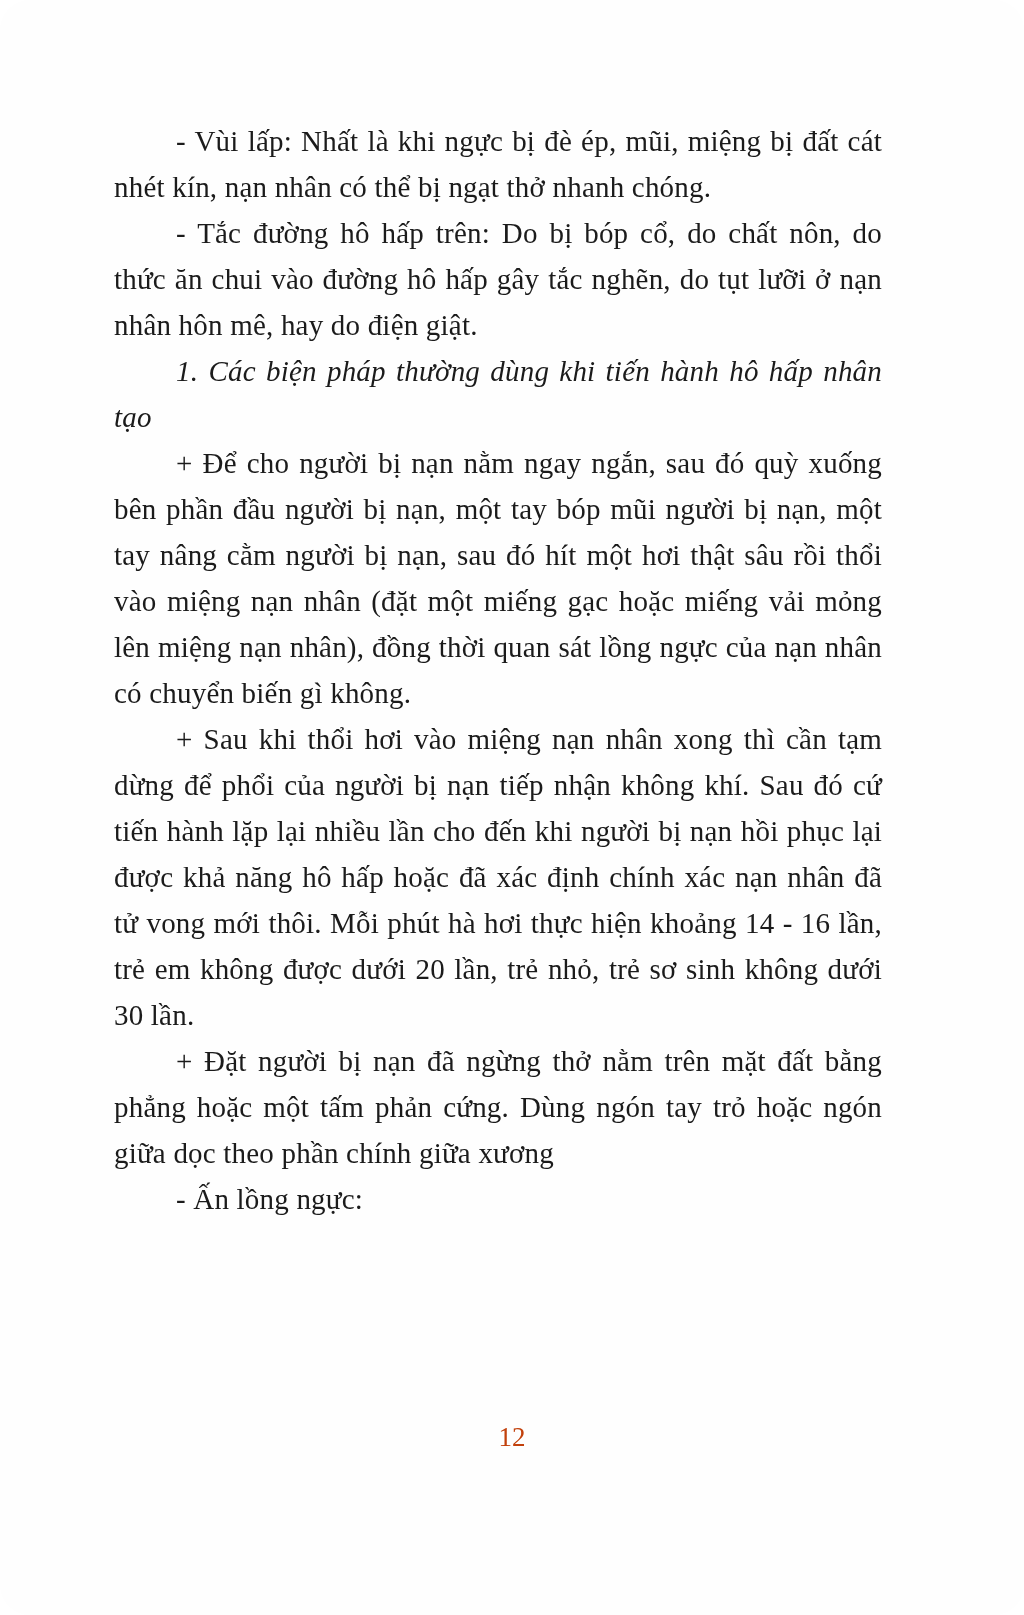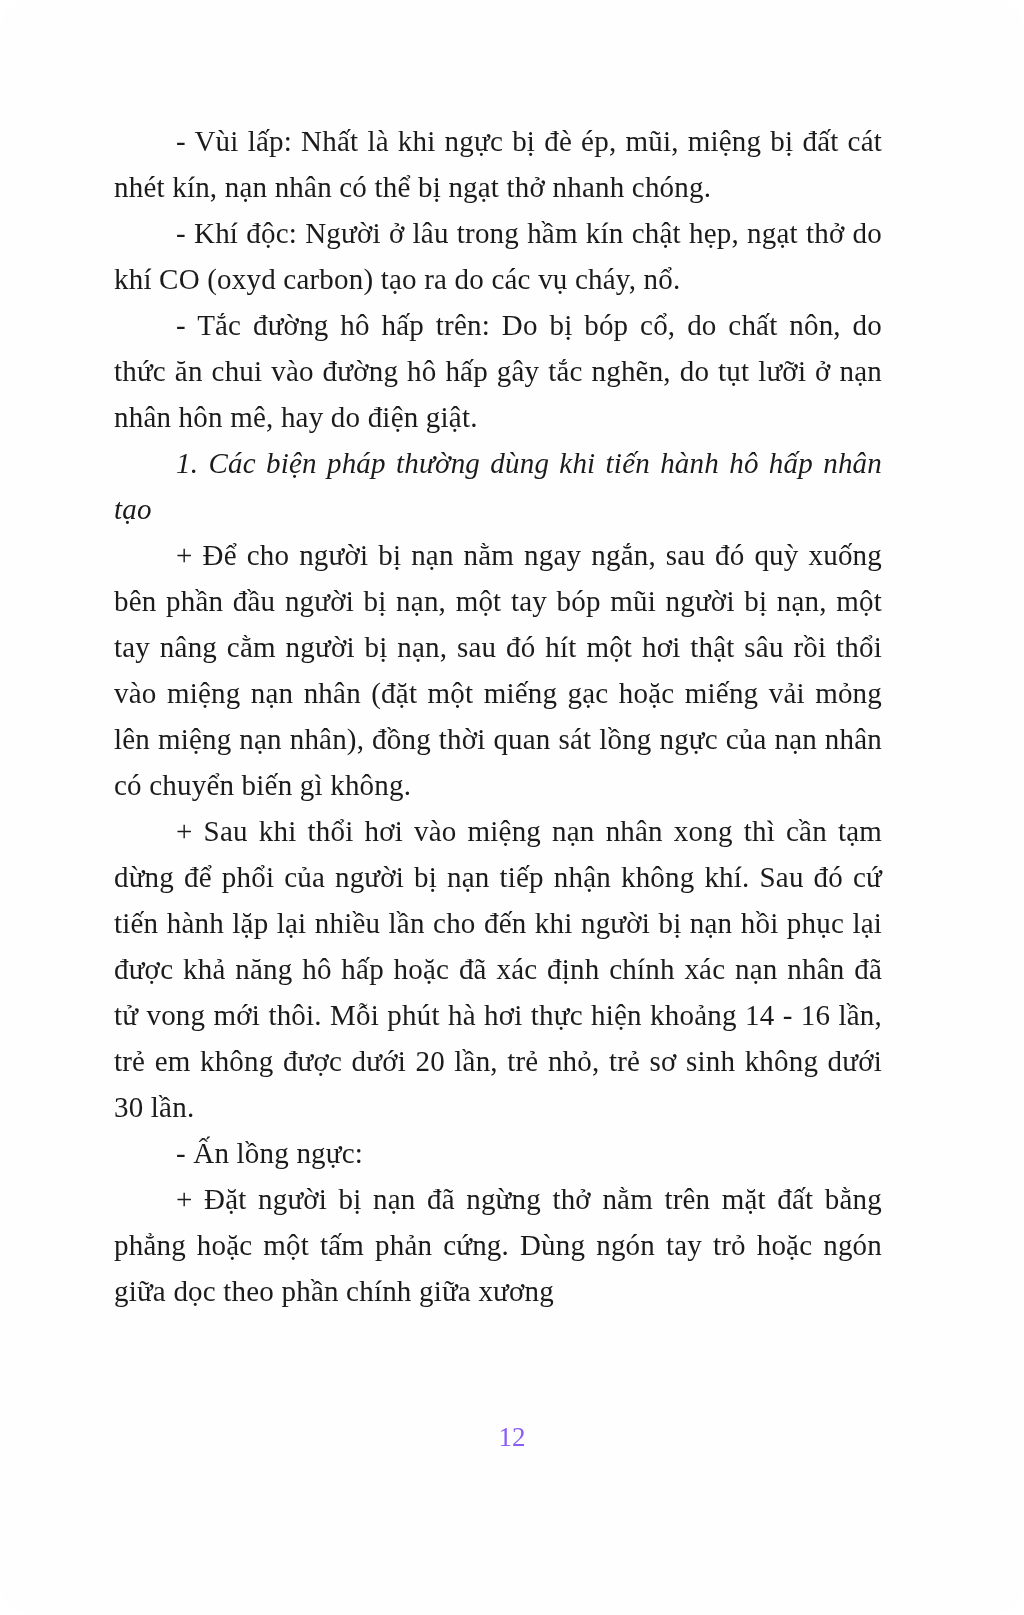--- a/index.html
+++ b/index.html
@@ -36,31 +36,30 @@
     font-weight: normal;
     font-style: italic;
   }
   .page-number {
     position: absolute;
     top: 1422px;
     left: 0;
     width: 100%;
     text-align: center;
     font-size: 27px;
-    color: #8b5cf6;
+    color: #c2410c;
   }
 </style>
 </head>
 <body>
 
 <div class="page">
   <div class="text-block">
     <p>- Vùi lấp: Nhất là khi ngực bị đè ép, mũi, miệng bị đất cát nhét kín, nạn nhân có thể bị ngạt thở nhanh chóng.</p>
-    <p>- Khí độc: Người ở lâu trong hầm kín chật hẹp, ngạt thở do khí CO (oxyd carbon) tạo ra do các vụ cháy, nổ.</p>
     <p>- Tắc đường hô hấp trên: Do bị bóp cổ, do chất nôn, do thức ăn chui vào đường hô hấp gây tắc nghẽn, do tụt lưỡi ở nạn nhân hôn mê, hay do điện giật.</p>
     <p class="heading">1. Các biện pháp thường dùng khi tiến hành hô hấp nhân tạo</p>
     <p>+ Để cho người bị nạn nằm ngay ngắn, sau đó quỳ xuống bên phần đầu người bị nạn, một tay bóp mũi người bị nạn, một tay nâng cằm người bị nạn, sau đó hít một hơi thật sâu rồi thổi vào miệng nạn nhân (đặt một miếng gạc hoặc miếng vải mỏng lên miệng nạn nhân), đồng thời quan sát lồng ngực của nạn nhân có chuyển biến gì không.</p>
     <p>+ Sau khi thổi hơi vào miệng nạn nhân xong thì cần tạm dừng để phổi của người bị nạn tiếp nhận không khí. Sau đó cứ tiến hành lặp lại nhiều lần cho đến khi người bị nạn hồi phục lại được khả năng hô hấp hoặc đã xác định chính xác nạn nhân đã tử vong mới thôi. Mỗi phút hà hơi thực hiện khoảng 14 - 16 lần, trẻ em không được dưới 20 lần, trẻ nhỏ, trẻ sơ sinh không dưới 30 lần.</p>
+    <p>+ Đặt người bị nạn đã ngừng thở nằm trên mặt đất bằng phẳng hoặc một tấm phản cứng. Dùng ngón tay trỏ hoặc ngón giữa dọc theo phần chính giữa xương</p>
     <p>- Ấn lồng ngực:</p>
-    <p>+ Đặt người bị nạn đã ngừng thở nằm trên mặt đất bằng phẳng hoặc một tấm phản cứng. Dùng ngón tay trỏ hoặc ngón giữa dọc theo phần chính giữa xương</p>
   </div>
   <div class="page-number">12</div>
 </div>
 
 </body></html>

